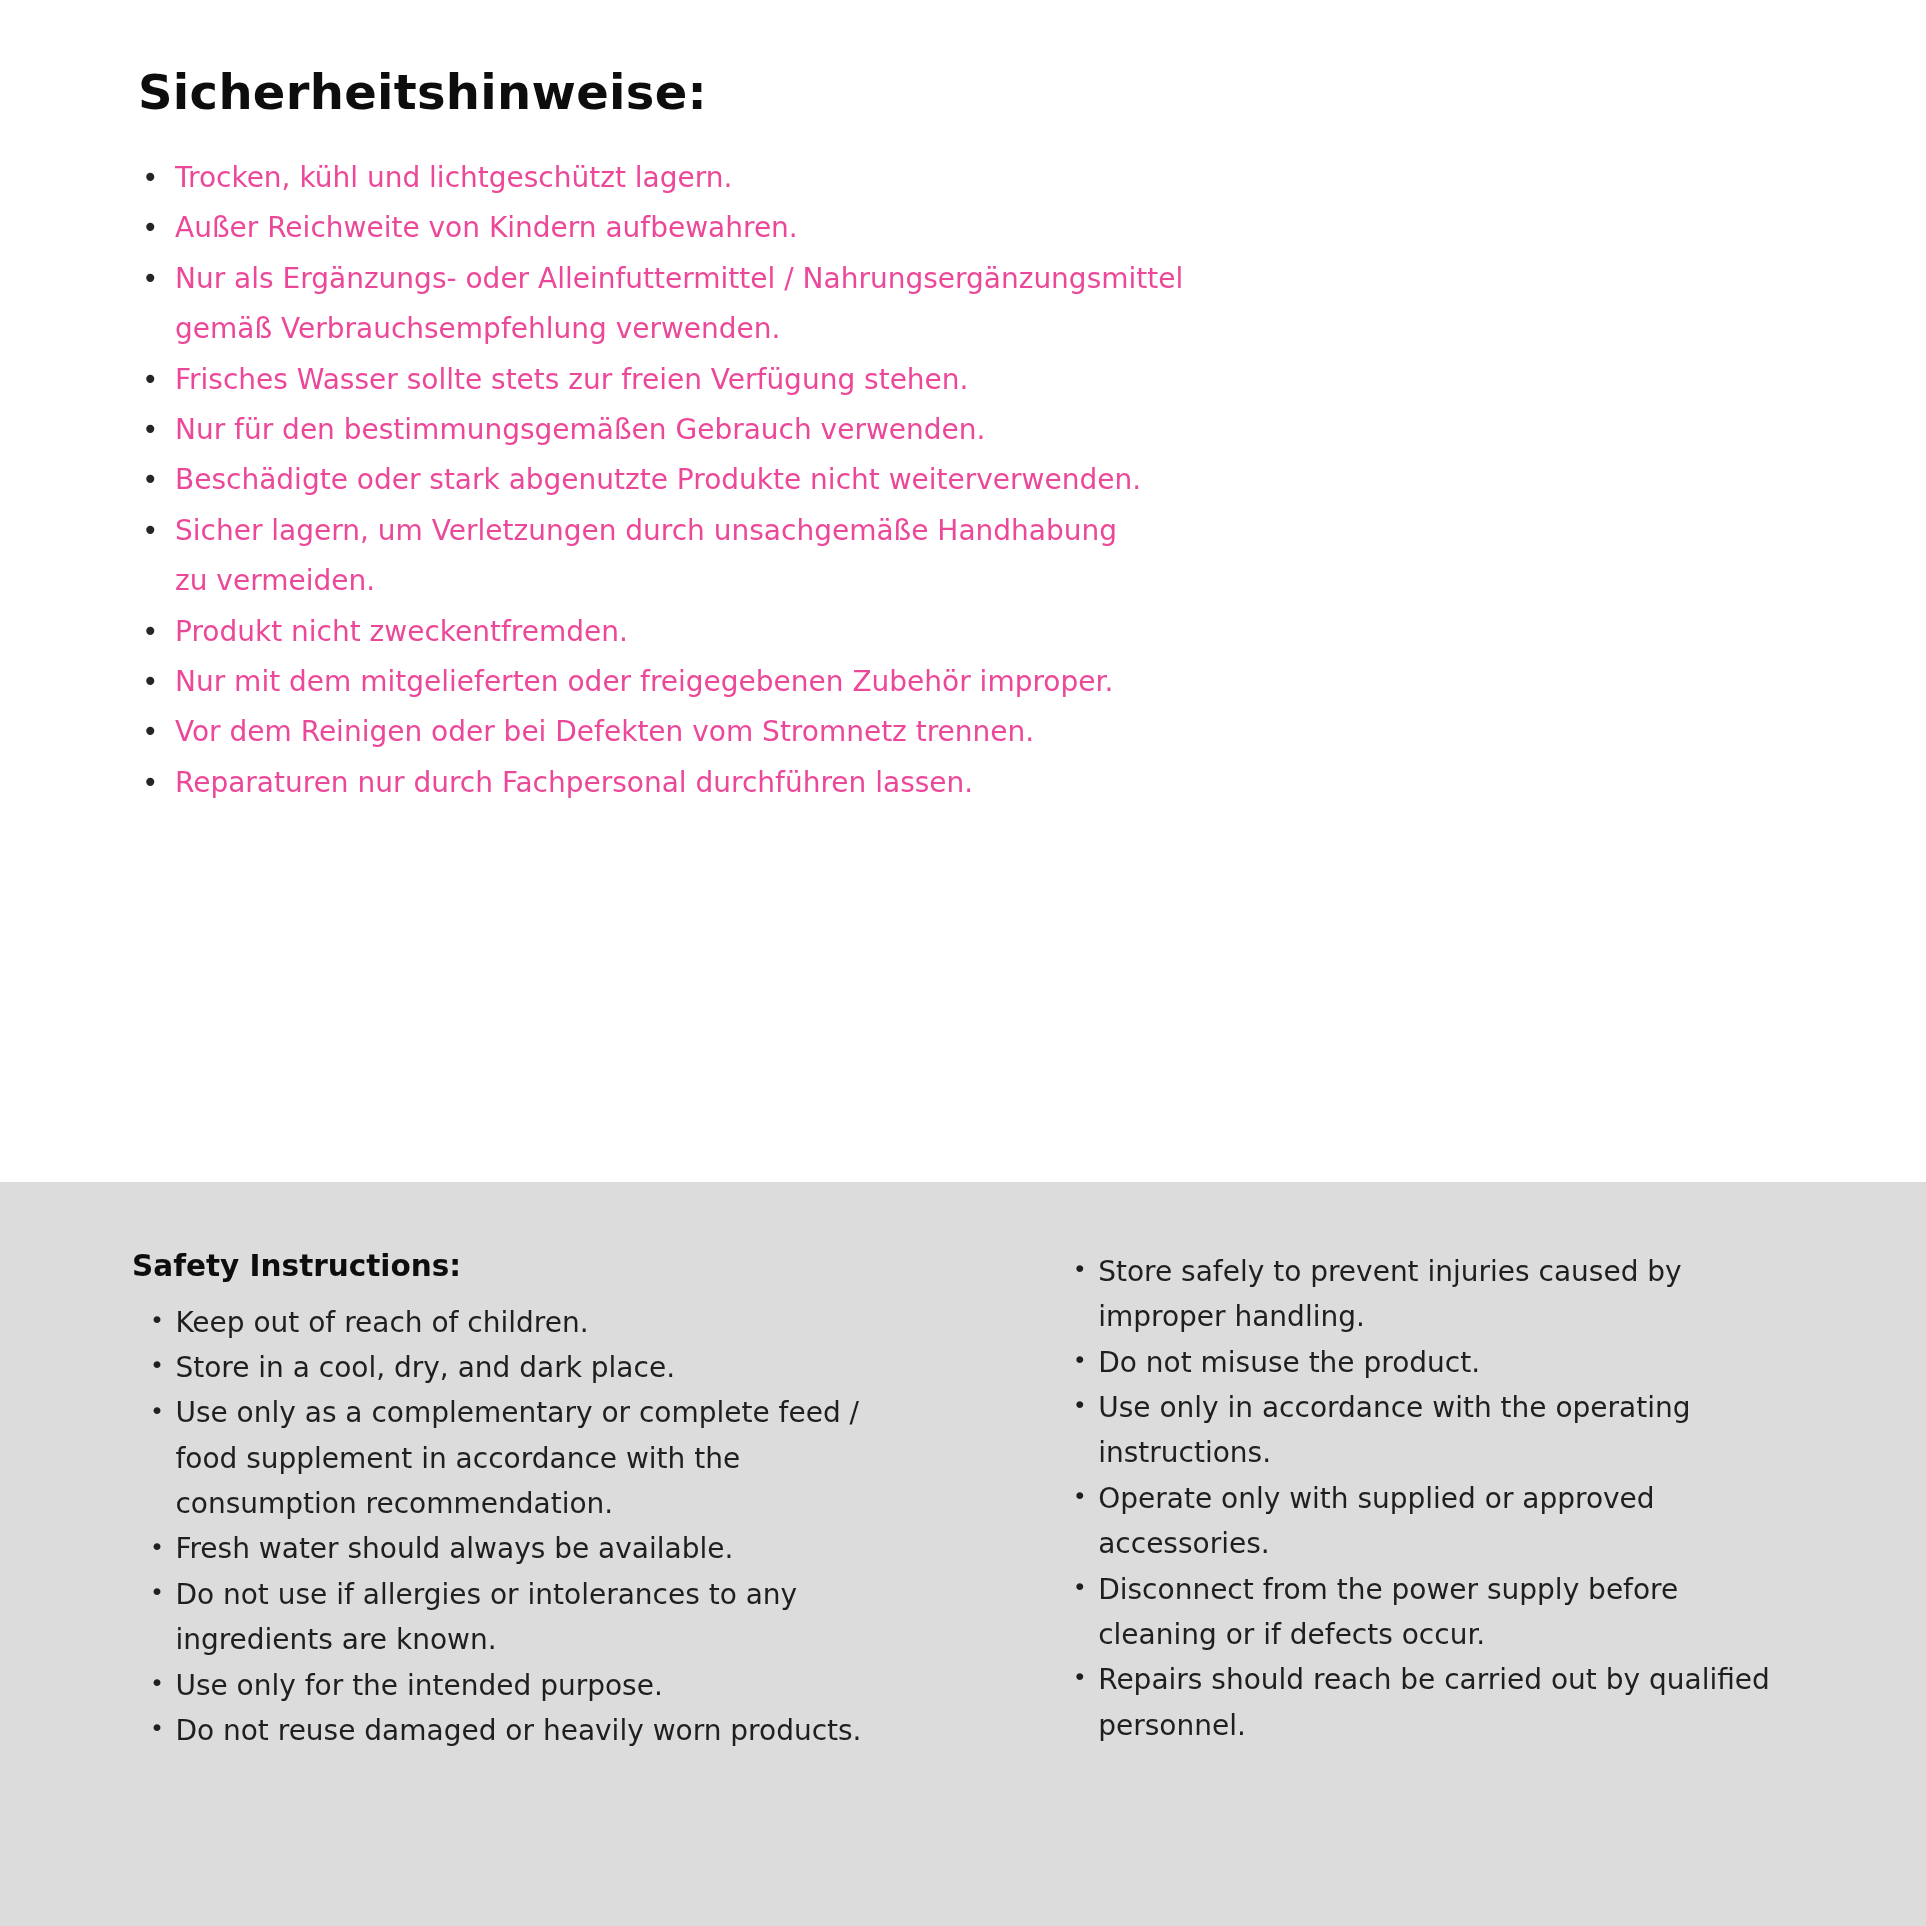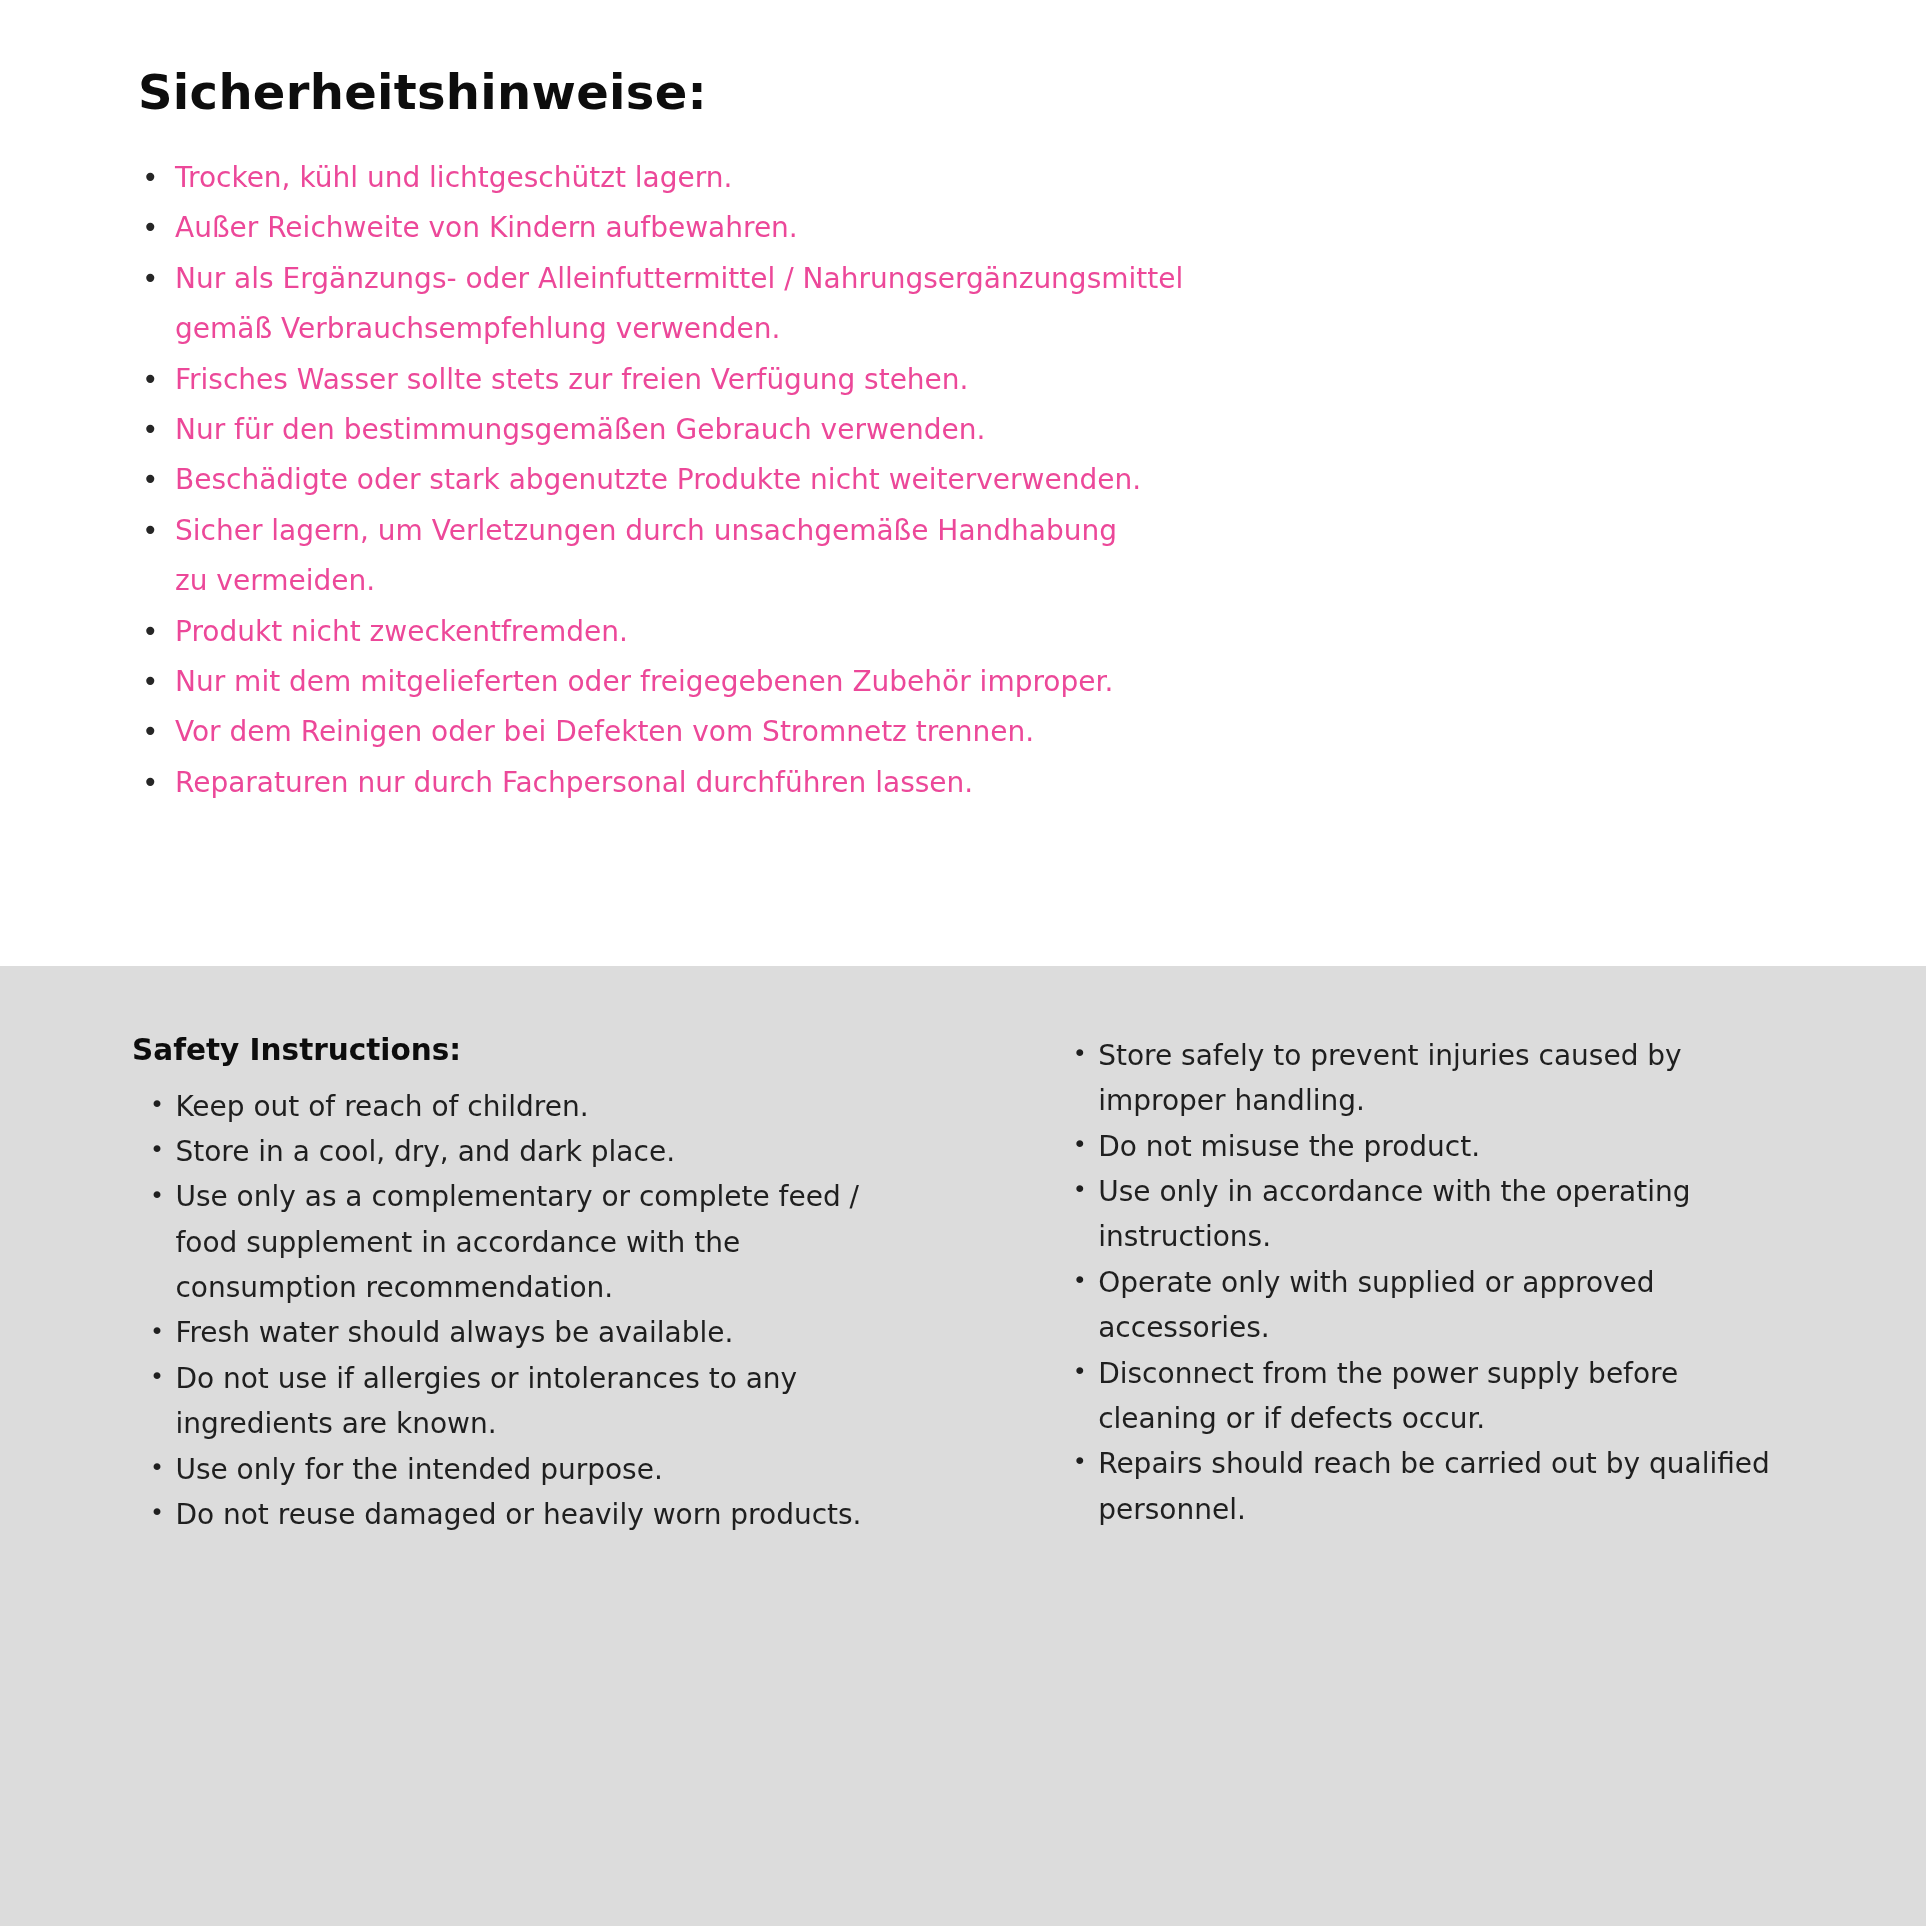--- a/index.html
+++ b/index.html
@@ -12,21 +12,21 @@
   }
   .page {
     width: 1926px;
     height: 1926px;
     display: flex;
     flex-direction: column;
   }
 
   
   .de-section {
-    height: 966px;
+    height: 1182px;
     background: #ffffff;
     padding: 64px 68px 0 138px;
   }
   .de-title {
     font-size: 48px;
     font-weight: 700;
     color: #0d0d0d;
     letter-spacing: 0.3px;
     margin-bottom: 33px;
   }

